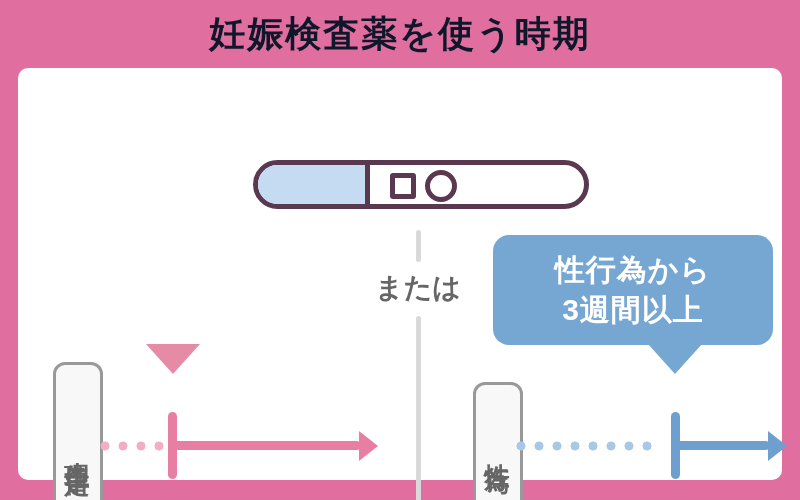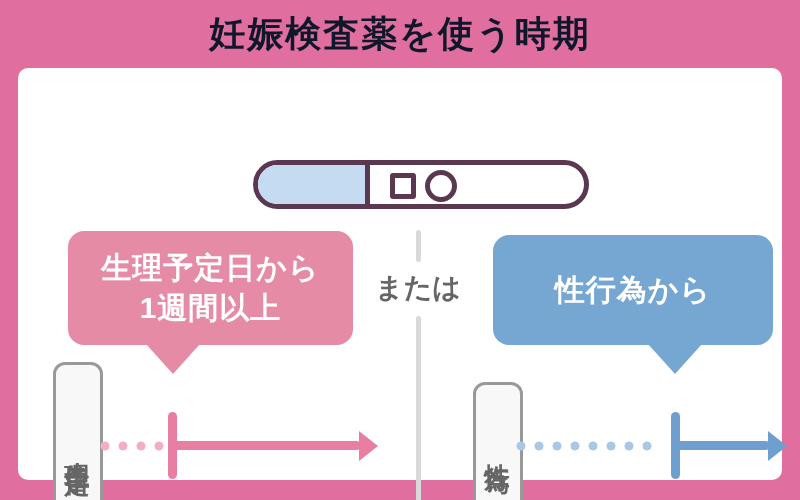--- a/index.html
+++ b/index.html
@@ -112,28 +112,25 @@
     <div class="stick">
       <div class="stick-tip"></div>
       <div class="stick-window-square"></div>
       <div class="stick-window-circle"></div>
     </div>
 
     <div class="divider-seg divider-top"></div>
     <div class="divider-seg divider-bottom"></div>
     <div class="or-label">または</div>
 
-    <div class="bubble bubble-left">
-      <span>生理予定日から</span>
-      <span>1週間以上</span>
-    </div>
     <div class="tail tail-left"></div>
 
     <div class="bubble bubble-right">
       <span>性行為から</span>
+      <span>3週間以上</span>
     </div>
     <div class="tail tail-right"></div>
 
     <div class="axis-label-box axis-label-left">
       <span>生理予定日</span>
     </div>
     <div class="dots dots-left"></div>
     <div class="tick tick-left"></div>
     <div class="shaft shaft-left"></div>
     <div class="head head-left"></div>

